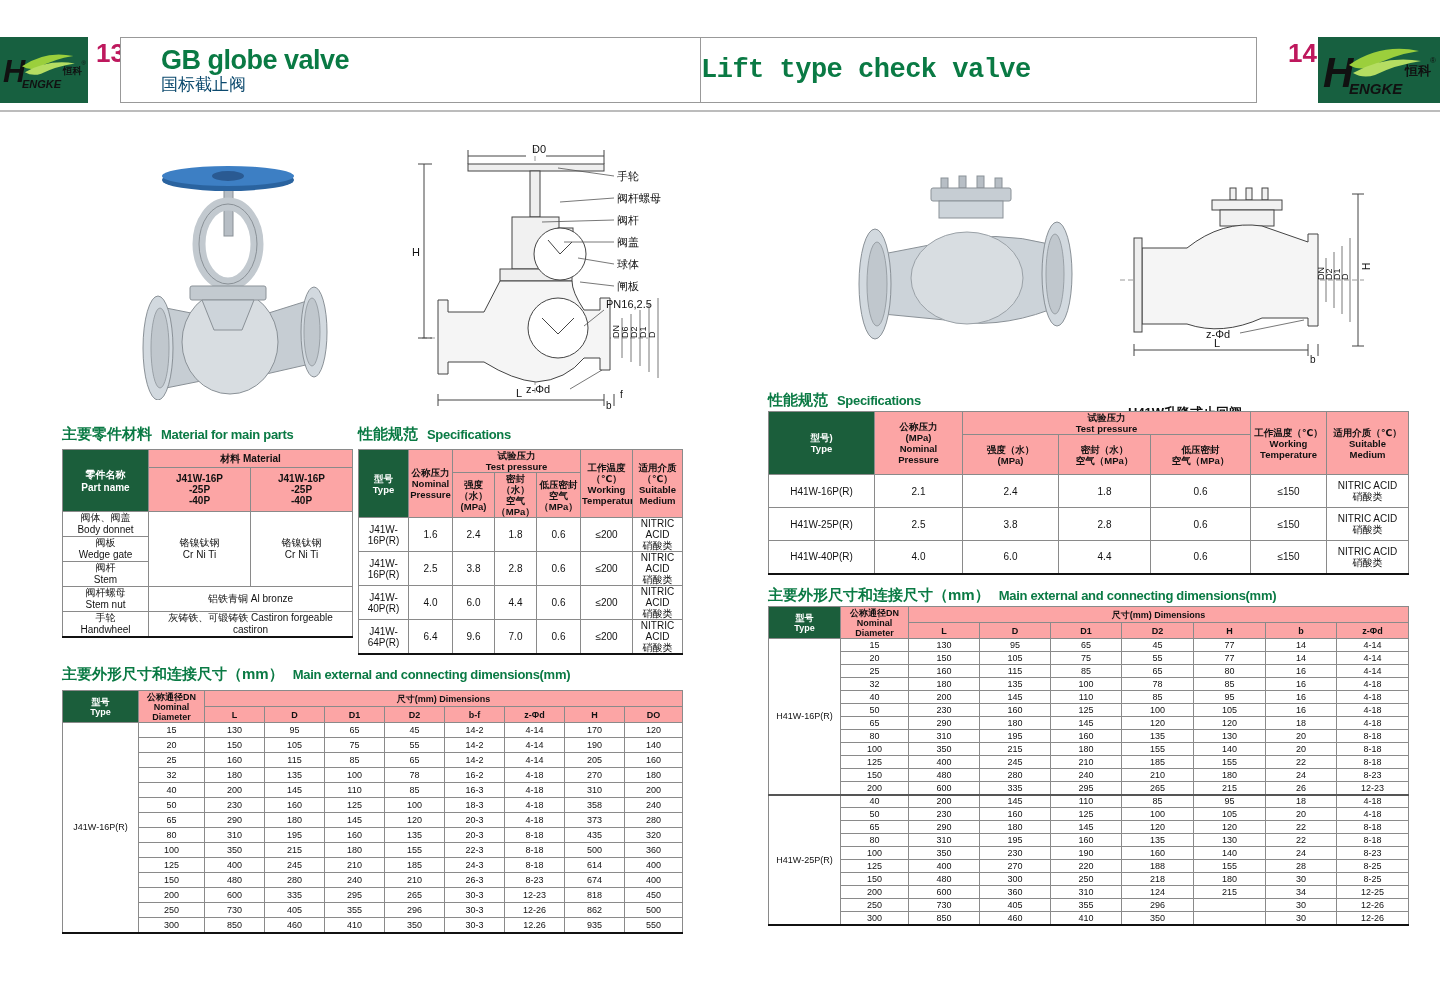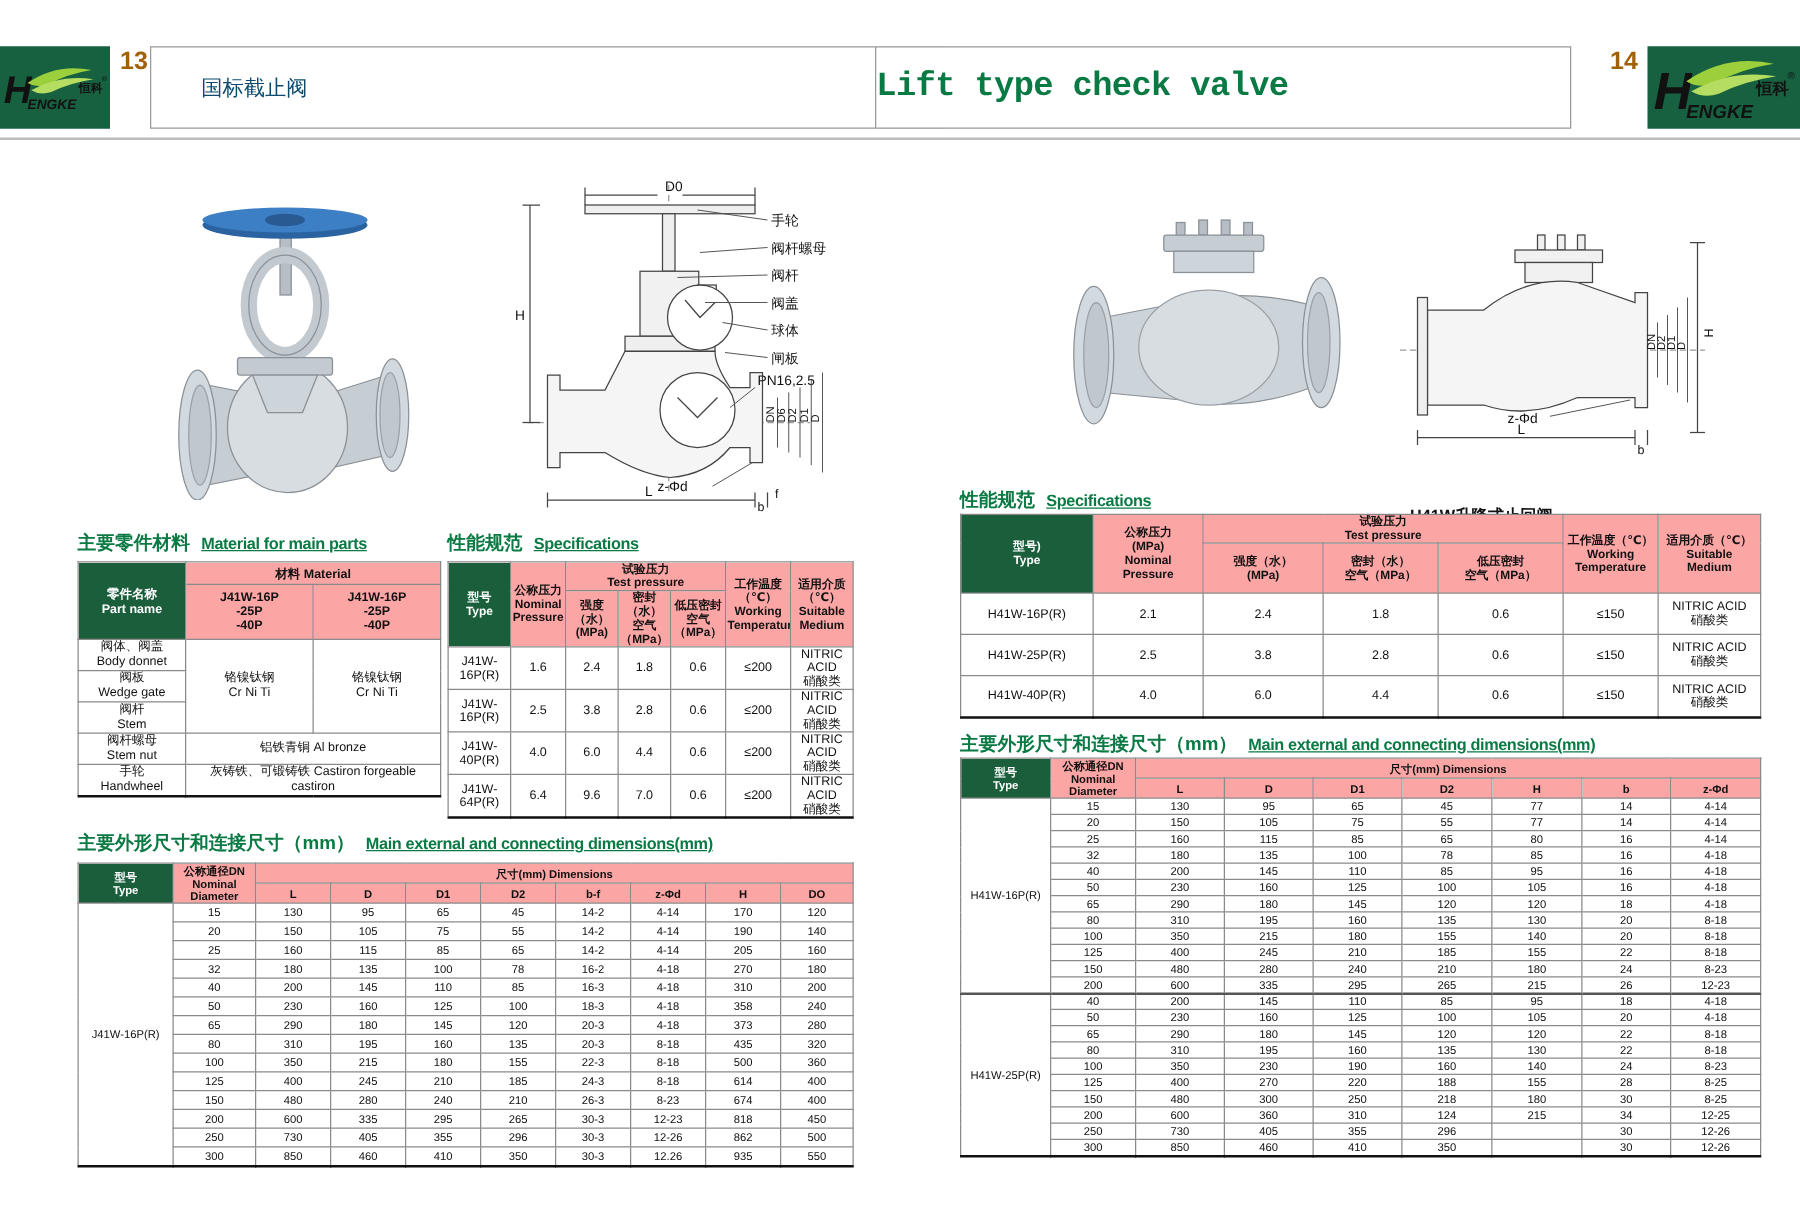--- a/index.html
+++ b/index.html
@@ -5,30 +5,30 @@
   html,body{margin:0;padding:0;}
   body{
     width:1440px;height:984px;position:relative;background:#fff;
     font-family:"Liberation Sans","DejaVu Sans",sans-serif;color:#1a1a1a;
     overflow:hidden;
   }
   .abs{position:absolute;}
   
   .logo-box{position:absolute;top:37px;height:66px;background:#176040;}
   .logo-box svg{display:block;}
-  .page-num{position:absolute;top:38px;font-size:20px;font-weight:bold;color:#a16207;}
+  .page-num{position:absolute;top:38px;font-size:26px;font-weight:bold;color:#be185d;}
   .title-box{position:absolute;top:37px;height:64px;border:1px solid #999;background:#fff;
     display:flex;flex-direction:column;justify-content:center;}
   .t-en{color:#0a7a44;font-size:27px;font-weight:bold;line-height:28px;letter-spacing:-0.5px;}
   .t-zh{color:#0c4a6e;font-size:17px;line-height:20px;margin-top:1px;}
   .hdr-rule{position:absolute;left:0;top:110px;width:1440px;height:2px;background:#bcbcbc;}
   
   .sec{position:absolute;font-weight:bold;color:#0a7a44;white-space:nowrap;}
   .sec .zh{font-size:15px;}
-  .sec .en{font-size:13px;margin-left:9px;letter-spacing:-0.3px;text-decoration:underline;}
+  .sec .en{font-size:13px;margin-left:9px;letter-spacing:-0.3px;}
   
   table{border-collapse:collapse;table-layout:fixed;border-bottom:2px solid #111;}
   th,td{border:1px solid #8a8a8a;text-align:center;vertical-align:middle;
     padding:0 1px;white-space:pre-line;overflow:hidden;}
   th.dark{background:#1b5e3b;color:#fff;font-weight:bold;}
   th.lite{background:#fca5a5;color:#111;font-weight:bold;}
   td{background:#fff;color:#111;}
   .group-start td{border-top:2px solid #555;}
   
   #tbl-material table{width:290px;}
@@ -60,20 +60,21 @@
     <text x="4" y="50" font-size="42" font-style="italic" font-weight="bold" fill="#ffffff">H</text>
     <path d="M30,28 Q62,6 100,14 Q74,18 52,30 Q40,34 30,28 Z" fill="#9bcf3c"></path>
     <path d="M34,36 Q66,18 102,24 Q76,28 56,38 Q44,42 34,36 Z" fill="#b5dd62"></path>
     <text x="30" y="57" font-size="15" font-style="italic" font-weight="bold" fill="#ffffff">ENGKE</text>
     <text x="86" y="38" font-size="13" font-weight="bold" fill="#ffffff">恒科</text>
     <text x="111" y="26" font-size="8" fill="#ffffff">®</text>
   </svg>
 </div>
 <div class="page-num" style="left:96px;">13</div>
 <div class="title-box" style="left:120px;width:593px;padding-left:40px;">
+  <div class="t-en">GB globe valve</div>
   <div class="t-zh">国标截止阀</div>
 </div>
 <div class="title-box" style="left:700px;width:555px;font-family:Liberation Mono, monospace;">
   <div class="t-en">Lift type check valve</div>
 </div>
 <div class="page-num" style="left:1288px;">14</div>
 <div class="logo-box" style="left:1318px;width:122px;">
   <svg width="122" height="66" viewBox="0 0 120 66">
     <text x="4" y="50" font-size="42" font-style="italic" font-weight="bold" fill="#ffffff">H</text>
     <path d="M30,28 Q62,6 100,14 Q74,18 52,30 Q40,34 30,28 Z" fill="#9bcf3c"></path>

